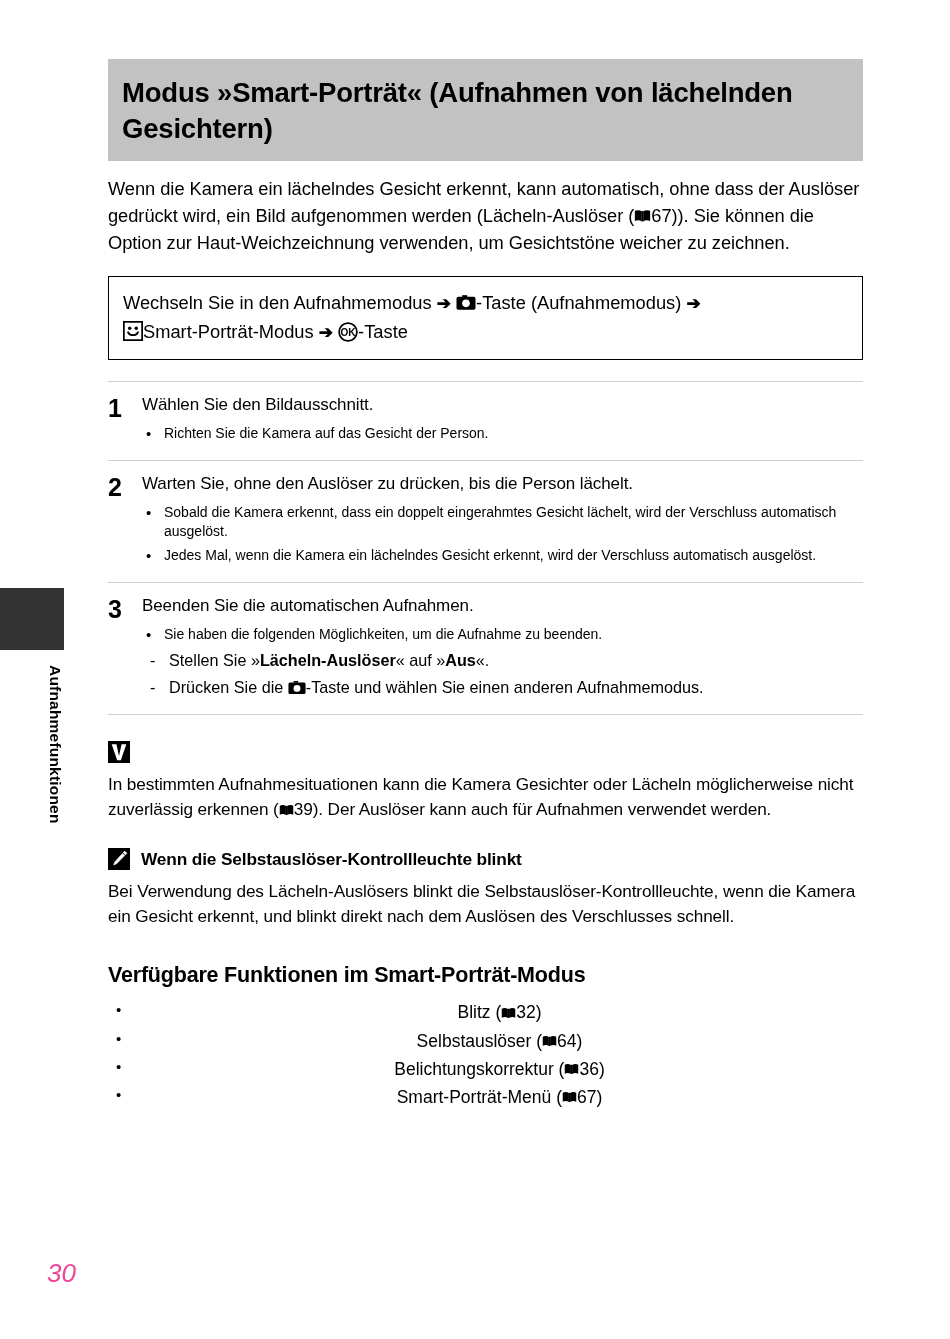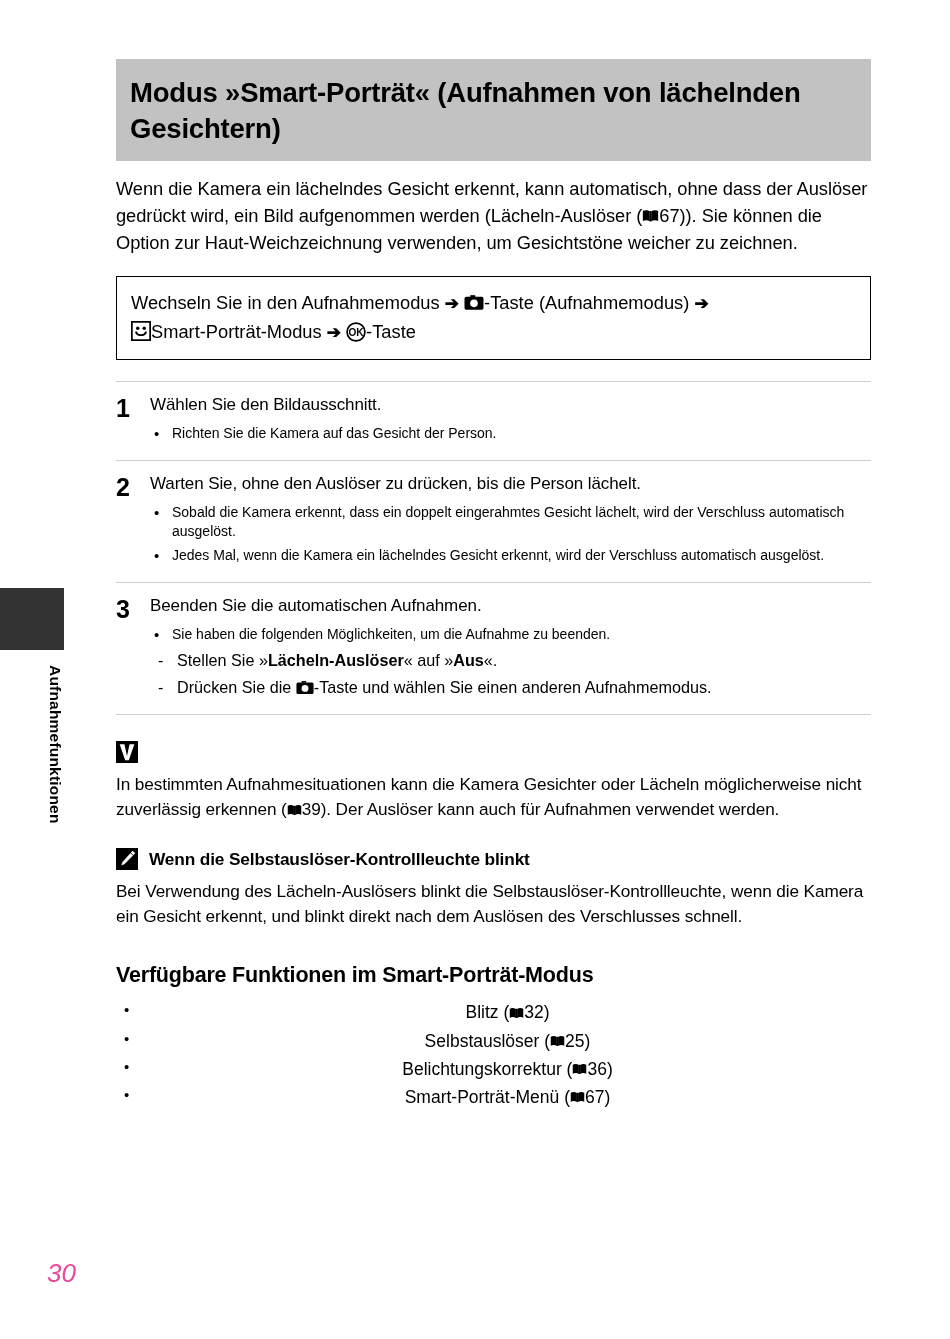--- a/index.html
+++ b/index.html
@@ -46,21 +46,21 @@
     left: 47px;
     top: 1258px;
     font-size: 26px;
     font-style: italic;
     color: #ec4899;
   }
 
   
   #content {
     position: absolute;
-    left: 116px;
+    left: 108px;
     top: 0;
     width: 755px;
   }
 
   
   .chapter-head {
     background: #c2c2c2;
     padding: 16px 16px 14px 14px;
     margin-top: 59px;
     font-size: 27.5px;
@@ -346,21 +346,21 @@
   <ul class="features">
     <li><span>Blitz (</span><span class="icon ico-book-sm"><svg viewBox="0 0 20 16">
             <path d="M1 2.2 C3.6 1 7 1.1 9.2 2.6 L9.2 14.6 C7 13.1 3.6 13 1 14.2 Z" fill="#000"></path>
             <path d="M19 2.2 C16.4 1 13 1.1 10.8 2.6 L10.8 14.6 C13 13.1 16.4 13 19 14.2 Z" fill="#000"></path>
             <rect x="9.3" y="2.4" width="1.4" height="12.3" fill="#000"></rect>
           </svg></span><span>32</span><span>)</span></li>
     <li><span>Selbstauslöser (</span><span class="icon ico-book-sm"><svg viewBox="0 0 20 16">
             <path d="M1 2.2 C3.6 1 7 1.1 9.2 2.6 L9.2 14.6 C7 13.1 3.6 13 1 14.2 Z" fill="#000"></path>
             <path d="M19 2.2 C16.4 1 13 1.1 10.8 2.6 L10.8 14.6 C13 13.1 16.4 13 19 14.2 Z" fill="#000"></path>
             <rect x="9.3" y="2.4" width="1.4" height="12.3" fill="#000"></rect>
-          </svg></span><span>25</span><span>)</span></li>
+          </svg></span><span>64</span><span>)</span></li>
     <li><span>Belichtungskorrektur (</span><span class="icon ico-book-sm"><svg viewBox="0 0 20 16">
             <path d="M1 2.2 C3.6 1 7 1.1 9.2 2.6 L9.2 14.6 C7 13.1 3.6 13 1 14.2 Z" fill="#000"></path>
             <path d="M19 2.2 C16.4 1 13 1.1 10.8 2.6 L10.8 14.6 C13 13.1 16.4 13 19 14.2 Z" fill="#000"></path>
             <rect x="9.3" y="2.4" width="1.4" height="12.3" fill="#000"></rect>
           </svg></span><span>36</span><span>)</span></li>
     <li><span>Smart-Porträt-Menü (</span><span class="icon ico-book-sm"><svg viewBox="0 0 20 16">
             <path d="M1 2.2 C3.6 1 7 1.1 9.2 2.6 L9.2 14.6 C7 13.1 3.6 13 1 14.2 Z" fill="#000"></path>
             <path d="M19 2.2 C16.4 1 13 1.1 10.8 2.6 L10.8 14.6 C13 13.1 16.4 13 19 14.2 Z" fill="#000"></path>
             <rect x="9.3" y="2.4" width="1.4" height="12.3" fill="#000"></rect>
           </svg></span><span>67</span><span>)</span></li>

